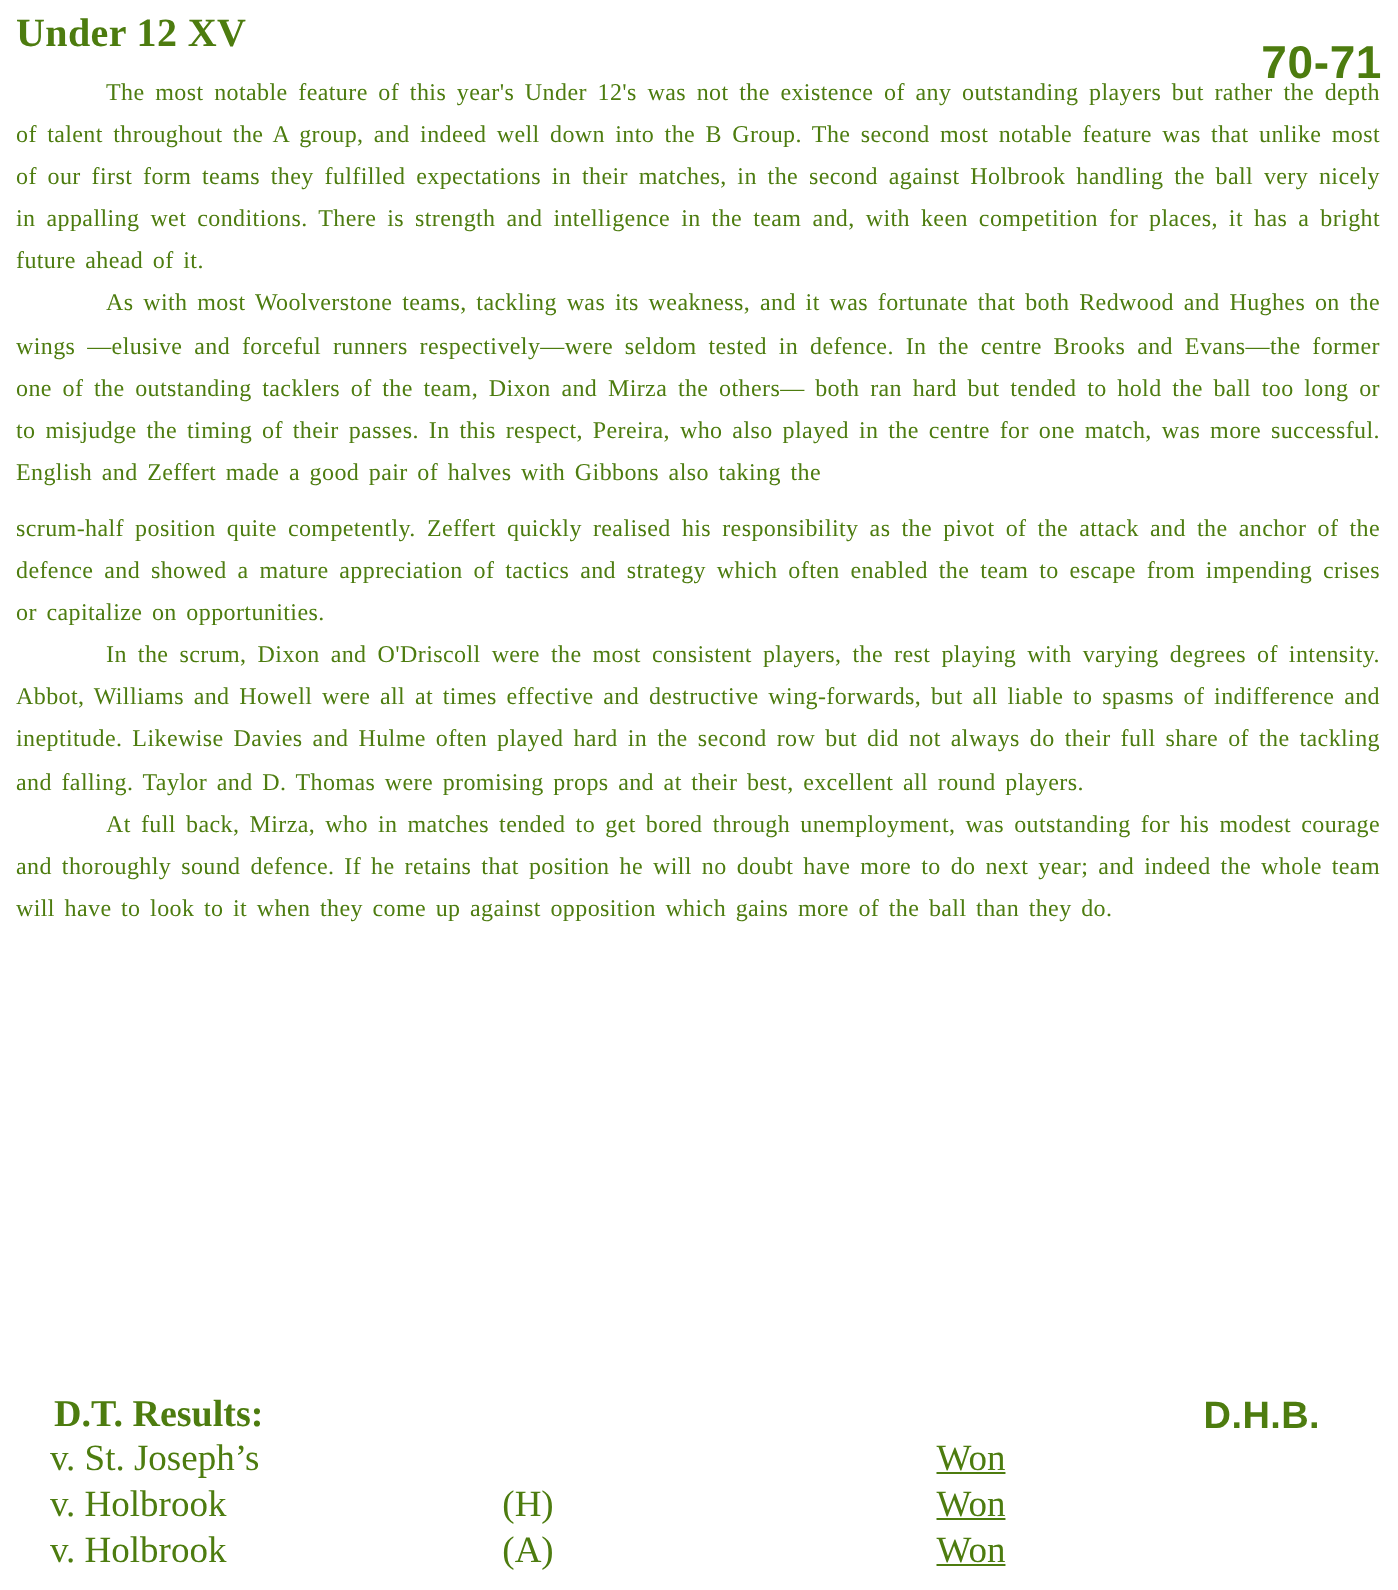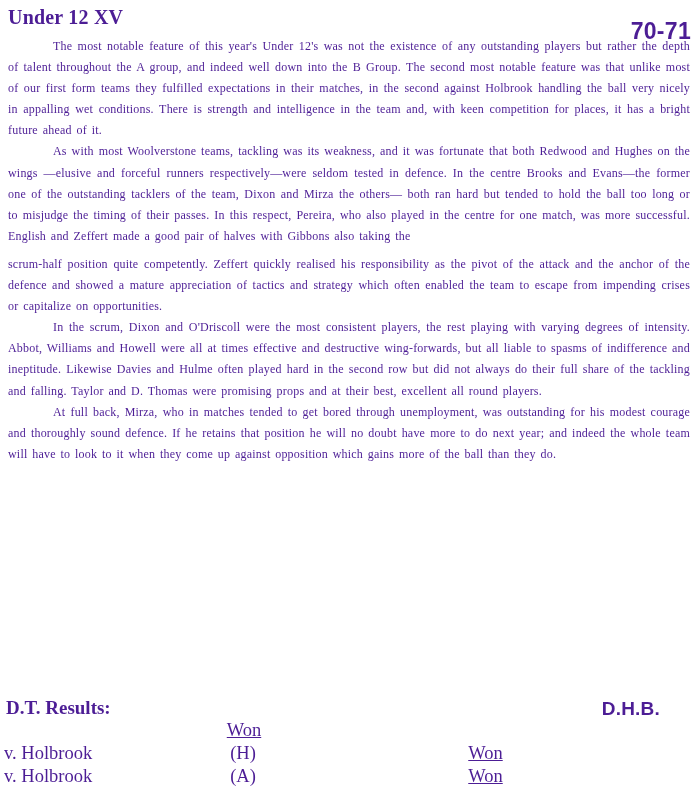--- a/index.html
+++ b/index.html
@@ -5,21 +5,21 @@
   html, body {
     margin: 0;
     padding: 0;
     background: #ffffff;
   }
   .page {
     position: relative;
     width: 699px;
     height: 795px;
     background: #ffffff;
-    color: #4c1d95;
+    color: #4d7c0f;
     font-family: "Liberation Serif", serif;
     overflow: hidden;
     box-sizing: border-box;
   }
   .header-row {
     position: relative;
     padding: 6px 8px 0 8px;
     height: 26px;
   }
   .page-title {
@@ -55,21 +55,21 @@
     text-indent: 45px;
   }
   .body-text p.seam-gap {
     margin-top: 7px;
   }
   .results-section {
     position: absolute;
     left: 0;
     top: 696px;
     width: 699px;
-    padding: 0 4px;
+    padding: 0 25px;
     box-sizing: border-box;
   }
   .results-heading {
     font-weight: bold;
     font-size: 19px;
     line-height: 23px;
     padding-left: 2px;
     font-family: "Liberation Serif", serif;
   }
   .author-initials {
@@ -110,20 +110,21 @@
     <p class="indent">In the scrum, Dixon and O'Driscoll were the most consistent players, the rest playing with varying degrees of intensity. Abbot, Williams and Howell were all at times effective and destructive wing-forwards, but all liable to spasms of indifference and ineptitude. Likewise Davies and Hulme often played hard in the second row but did not always do their full share of the tackling and falling. Taylor and D. Thomas were promising props and at their best, excellent all round players.</p>
     <p class="indent">At full back, Mirza, who in matches tended to get bored through unemployment, was outstanding for his modest courage and thoroughly sound defence. If he retains that position he will no doubt have more to do next year; and indeed the whole team will have to look to it when they come up against opposition which gains more of the ball than they do.</p>
   </div>
 
   <div class="results-section">
     <div class="results-heading">D.T. Results:</div>
     <div class="author-initials">D.H.B.</div>
 
     <div class="results-table">
       <div class="results-row">
+        <span class="opponent">v. St. Joseph’s</span>
         <span class="venue"></span>
         <span class="result">Won</span>
       </div>
       <div class="results-row">
         <span class="opponent">v. Holbrook</span>
         <span class="venue">(H)</span>
         <span class="result">Won</span>
       </div>
       <div class="results-row">
         <span class="opponent">v. Holbrook</span>

